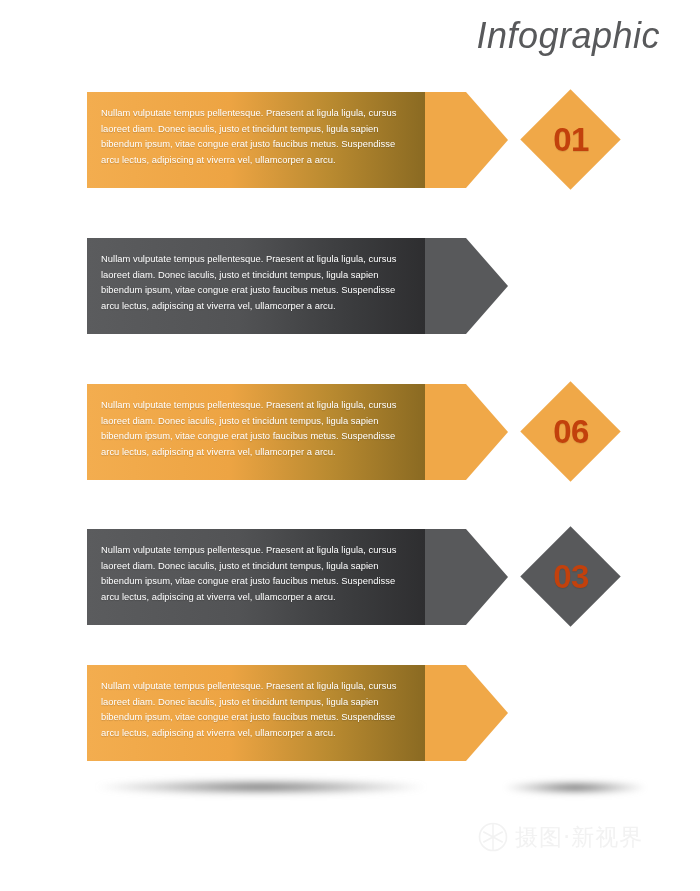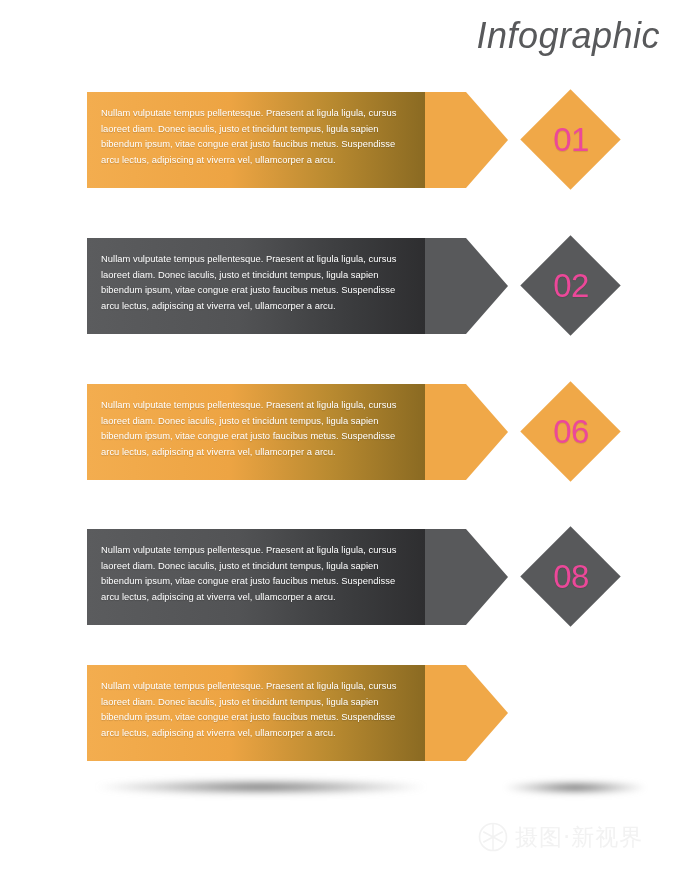--- a/index.html
+++ b/index.html
@@ -92,22 +92,22 @@
   .diamond .num {
     position: absolute;
     left: 0;
     top: 0;
     width: 100px;
     height: 100px;
     display: flex;
     align-items: center;
     justify-content: center;
     font-size: 33px;
-    font-weight: normal;
-    color: #ec4899;
+    font-weight: bold;
+    color: #c2410c;
     letter-spacing: -0.5px;
     text-shadow: 0 1px 1px rgba(0,0,0,0.10);
   }
 
   
   .ground-shadow {
     position: absolute;
     border-radius: 50%;
     pointer-events: none;
   }
@@ -190,24 +190,20 @@
             <stop offset="45%" stop-color="#525355"></stop>
             <stop offset="78%" stop-color="#3b3c3e"></stop>
             <stop offset="100%" stop-color="#2e2e30"></stop>
           </linearGradient>
         </defs>
         <rect x="0" y="0" width="338" height="96" fill="url(#gg2)"></rect>
         <polygon points="338,0 379,0 421,48 379,96 338,96" fill="#58595b"></polygon>
       </svg>
       <div class="bar-text">Nullam vulputate tempus pellentesque. Praesent at ligula ligula, cursus laoreet diam. Donec iaculis, justo et tincidunt tempus, ligula sapien bibendum ipsum, vitae congue erat justo faucibus metus. Suspendisse arcu lectus, adipiscing at viverra vel, ullamcorper a arcu.</div>
     </div>
-    <div class="diamond gray">
-      <div class="shape"></div>
-      <div class="num">02</div>
-    </div>
   </div>
 
   <div class="row" style="top:384px;">
     <div class="bar">
       <svg viewBox="0 0 421 96" preserveAspectRatio="none">
         <defs>
           <linearGradient id="og3" x1="0" y1="0" x2="1" y2="0">
             <stop offset="0%" stop-color="#f3ad4f"></stop>
             <stop offset="42%" stop-color="#eda443"></stop>
             <stop offset="72%" stop-color="#b98a30"></stop>
@@ -236,21 +232,21 @@
             <stop offset="100%" stop-color="#2e2e30"></stop>
           </linearGradient>
         </defs>
         <rect x="0" y="0" width="338" height="96" fill="url(#gg4)"></rect>
         <polygon points="338,0 379,0 421,48 379,96 338,96" fill="#58595b"></polygon>
       </svg>
       <div class="bar-text">Nullam vulputate tempus pellentesque. Praesent at ligula ligula, cursus laoreet diam. Donec iaculis, justo et tincidunt tempus, ligula sapien bibendum ipsum, vitae congue erat justo faucibus metus. Suspendisse arcu lectus, adipiscing at viverra vel, ullamcorper a arcu.</div>
     </div>
     <div class="diamond gray">
       <div class="shape"></div>
-      <div class="num">08</div>
+      <div class="num">03</div>
     </div>
   </div>
 
   <div class="row" style="top:665px;">
     <div class="bar">
       <svg viewBox="0 0 421 96" preserveAspectRatio="none">
         <defs>
           <linearGradient id="og5" x1="0" y1="0" x2="1" y2="0">
             <stop offset="0%" stop-color="#f3ad4f"></stop>
             <stop offset="42%" stop-color="#eda443"></stop>

